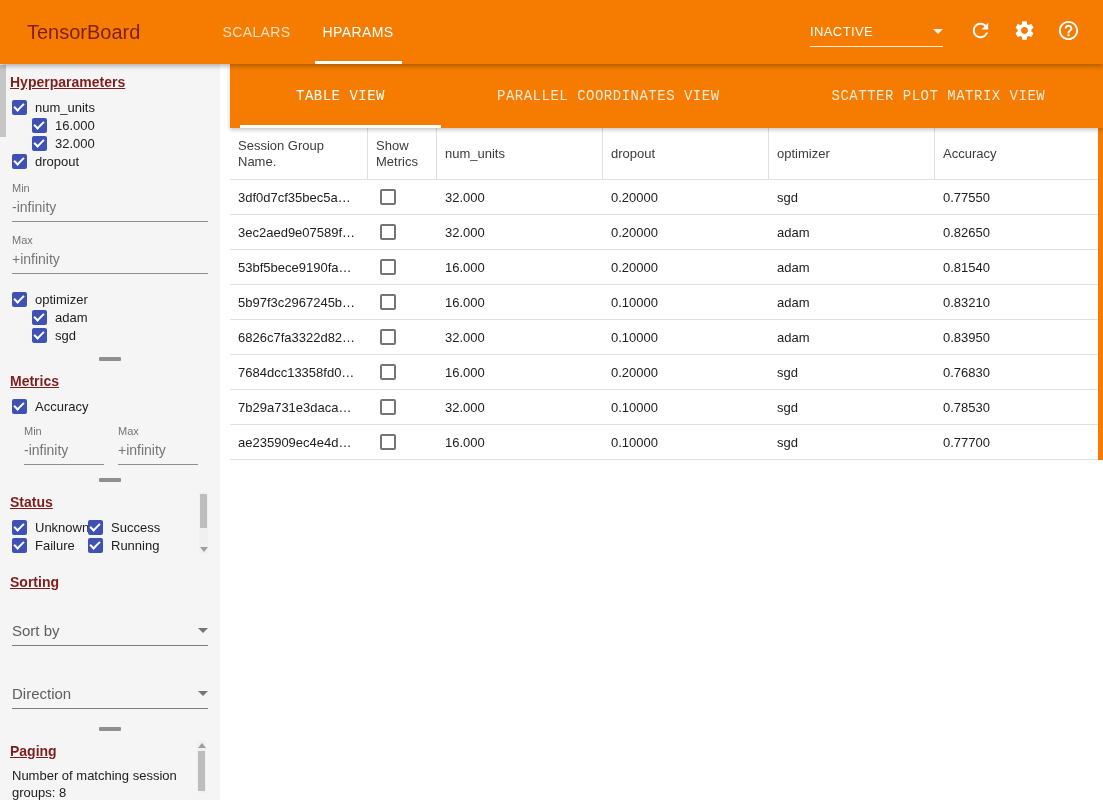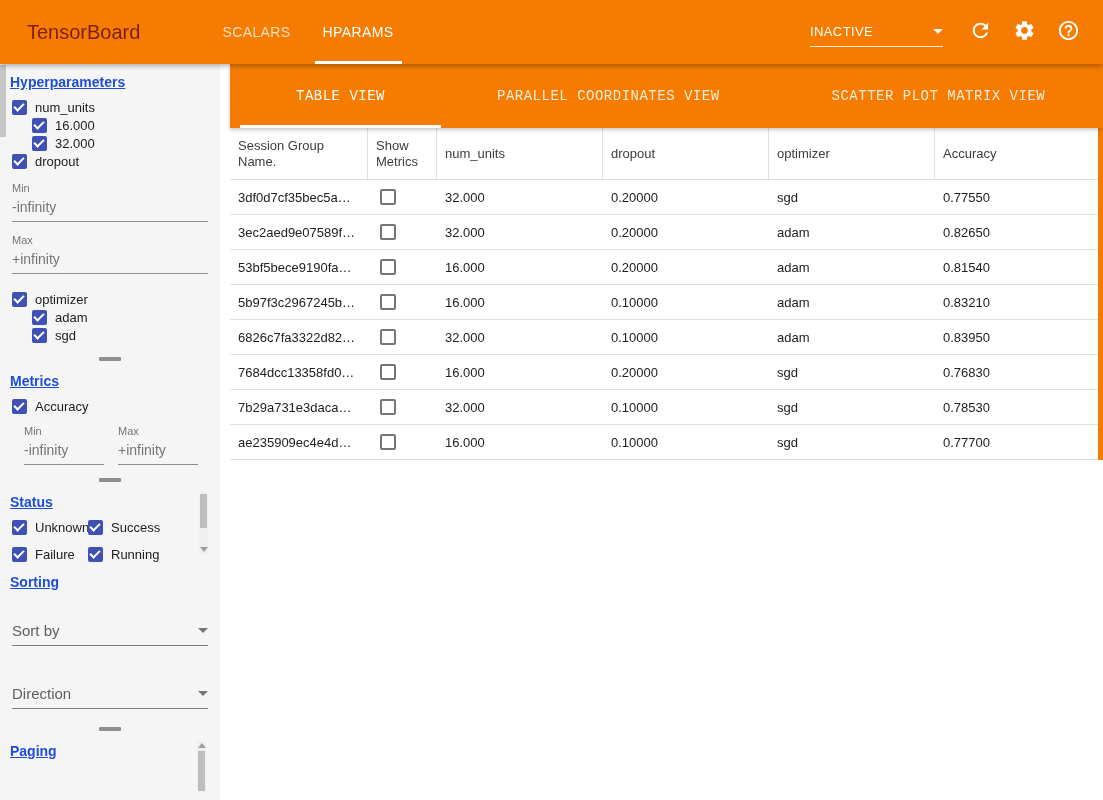--- a/index.html
+++ b/index.html
@@ -41,21 +41,21 @@
   
   .sidebar {
     position:absolute; top:64px; left:0; width:220px; height:736px;
     background:#f5f5f5; overflow:hidden;
   }
   .sidebar-vscroll {
     position:absolute; left:0; top:1px; width:6px; height:72px; background:#c6c6c6; z-index:5;
   }
   .pane { position:relative; }
   .pane-title {
-    font-size:14px; font-weight:bold; color:#1d4ed8; text-decoration:underline;
+    font-size:14px; font-weight:bold; color:#7f1d1d; text-decoration:underline;
     margin:10px 0 8px 10px;
   }
   .cb-row {
     display:flex; align-items:center; gap:8px; height:18px; padding-left:12px;
     font-size:13px; color:#212121; cursor:pointer;
   }
   .cb-row.indent { padding-left:32px; }
   .cb {
     width:15px; height:15px; flex:none; border-radius:2px; background:#3f51b5; position:relative;
   }
@@ -71,21 +71,21 @@
     padding:5px 0 6px 0; font-family:"Liberation Sans", sans-serif;
   }
   .field input::placeholder { color:#757575; opacity:1; }
   .minmax-row { display:flex; gap:14px; padding-left:24px; }
   .minmax-row .field { width:80px; margin:10px 0 0 0; }
   .splitter {
     width:22px; height:4px; background:#8f8f8f; border-radius:1px;
     margin:13px auto 12px auto; cursor:row-resize;
   }
   .status-grid {
-    display:grid; grid-template-columns:88px 92px; row-gap:9px; margin-top:6px;
+    display:grid; grid-template-columns:88px 92px; row-gap:0; margin-top:6px;
   }
   .v-scrollbar { position:absolute; width:9px; background:#f0f0f0; right:12px; }
   .v-scrollbar .thumb { position:absolute; left:1px; width:7px; background:#bdbdbd; }
   .sb-arrow { position:absolute; left:1px; width:0; height:0;
     border-left:4px solid transparent; border-right:4px solid transparent; }
   .sb-arrow.down { border-top:5px solid #9e9e9e; }
   .sb-arrow.up { border-bottom:5px solid #9e9e9e; }
   .dropdown {
     margin-left:12px; width:196px; height:30px; display:flex; align-items:center;
     justify-content:space-between; border-bottom:1px solid #7d7d7d; cursor:pointer;
@@ -259,20 +259,21 @@
     <div class="dropdown" style="margin-top:33px;">
       <span>Direction</span>
       <span class="caret-down"></span>
     </div>
   </section>
 
   <div class="splitter" style="margin-top:18px;"></div>
 
   <section class="pane">
     <h3 class="pane-title">Paging</h3>
+    <p class="paging-summary">Number of matching session groups: 8</p>
     <div class="v-scrollbar" style="top:-2px; height:52px; right:14px;">
       <span class="sb-arrow up" style="top:2px;"></span>
       <div class="thumb" style="top:10px; height:40px;"></div>
     </div>
   </section>
 </aside>
 
 <main class="main">
   <div class="view-tabs">
     <div class="view-tab active">TABLE VIEW</div>

